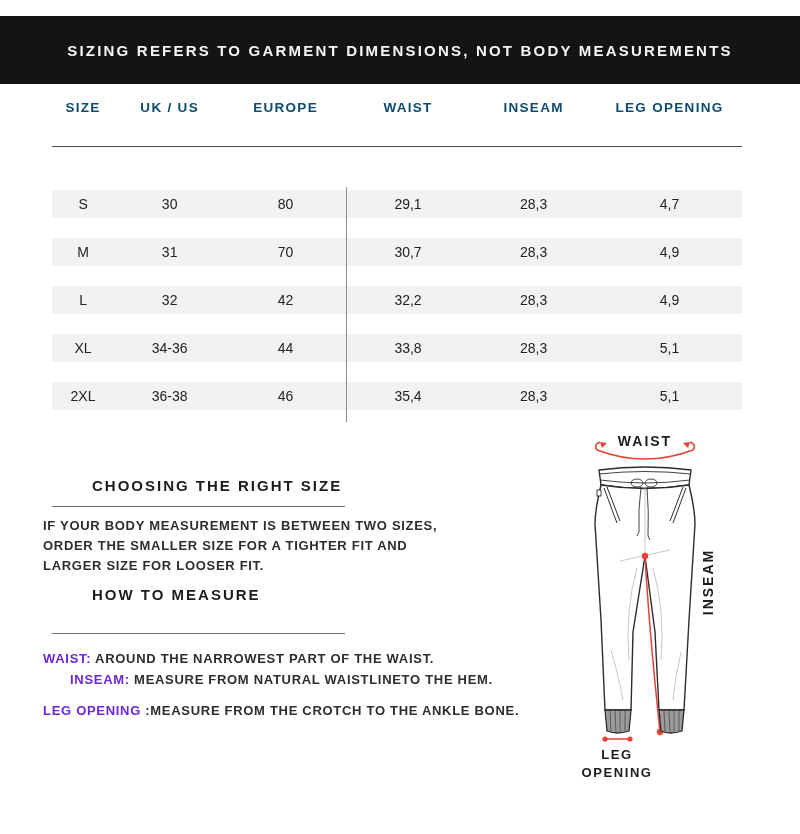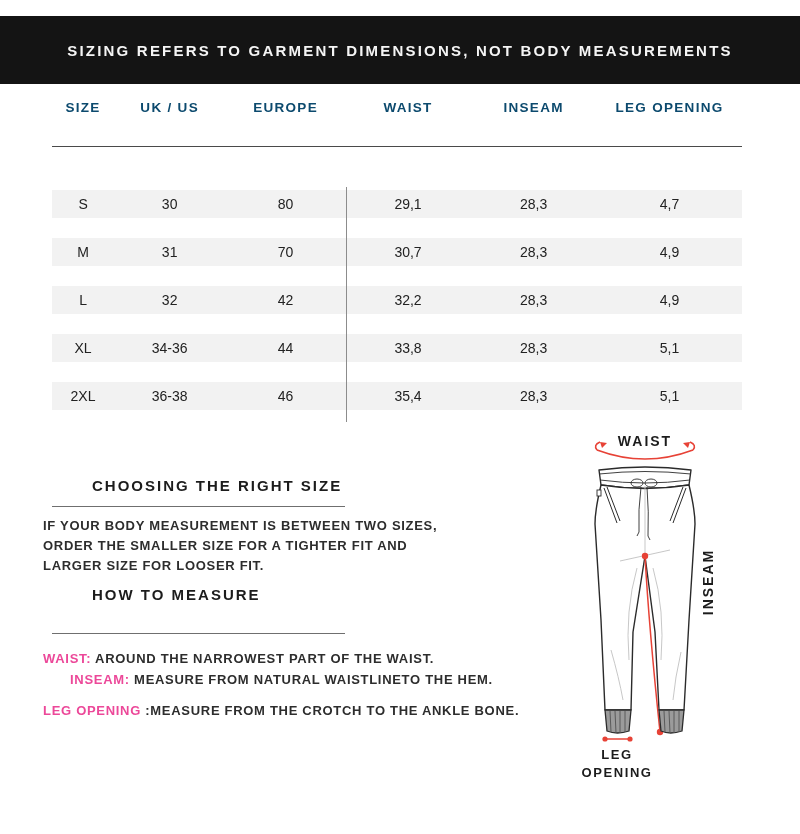--- a/index.html
+++ b/index.html
@@ -40,21 +40,21 @@
   .section-title{
     position:absolute;left:52px;font-size:15px;font-weight:bold;
     letter-spacing:2px;color:#1c1c1c;white-space:nowrap;margin-left:40px;
   }
   .section-rule{
     position:absolute;left:52px;width:293px;height:1px;background:#6f6f6f;
   }
   .bodyline{
     position:absolute;left:43px;font-size:13px;letter-spacing:0.7px;color:#2d2d2d;white-space:nowrap;font-weight:bold;
   }
-  .bodyline b{color:#ec4899;letter-spacing:0.7px;}
+  .bodyline b{color:#6d28d9;letter-spacing:0.7px;}
   
   .diagram{position:absolute;left:553px;top:420px;width:248px;height:405px;}
   svg text{font-family:"Liberation Sans","DejaVu Sans",sans-serif;}
   .diag-label{font-size:14px;font-weight:bold;fill:#1c1c1c;letter-spacing:2px;}
   .diag-label-sm{font-size:13px;font-weight:bold;fill:#1c1c1c;letter-spacing:1.6px;}
 </style>
 </head>
 <body>
 
 <div class="banner">

